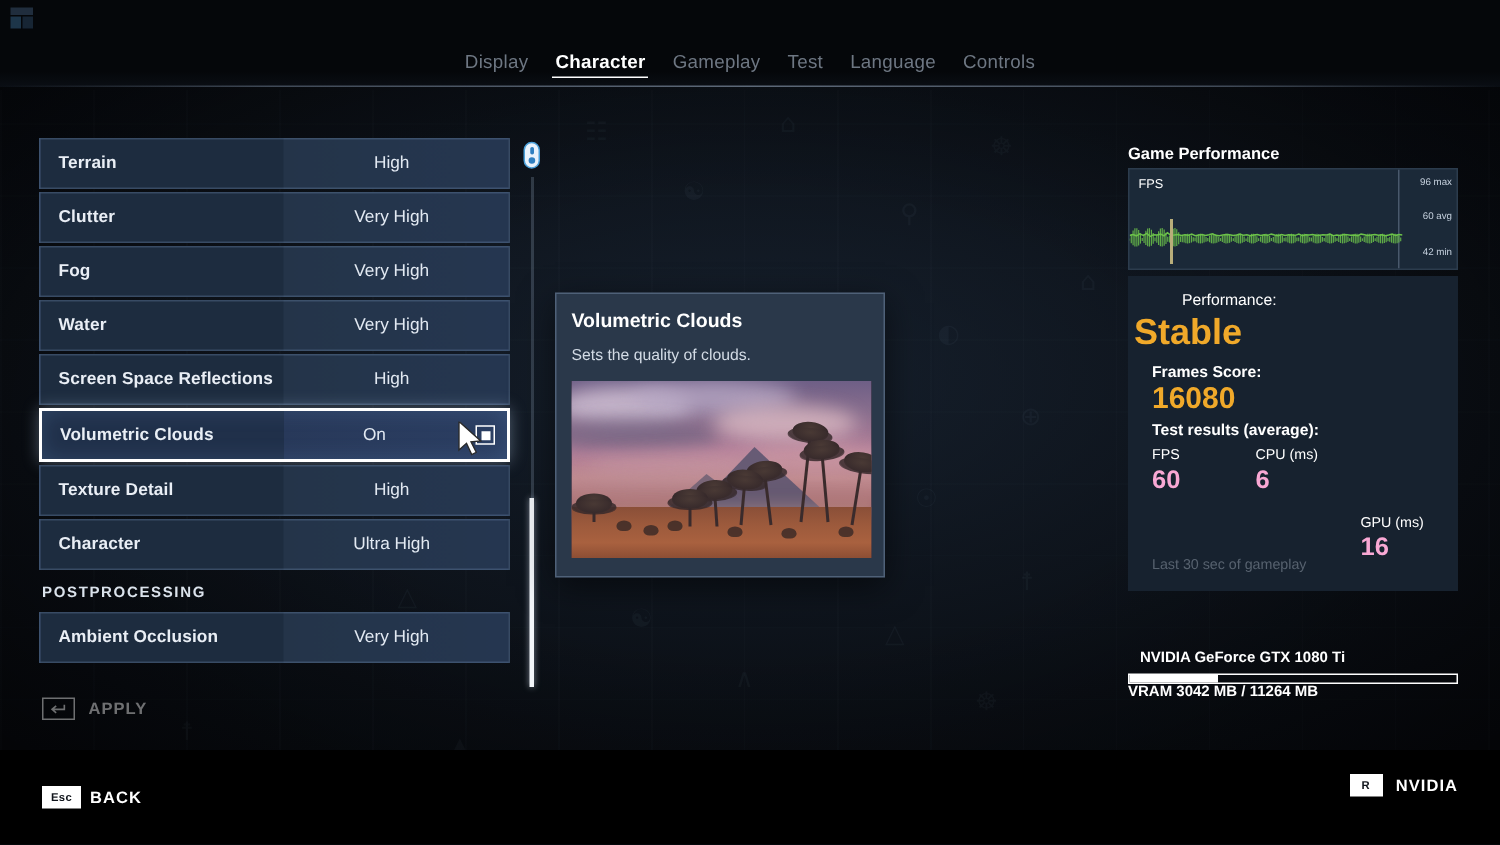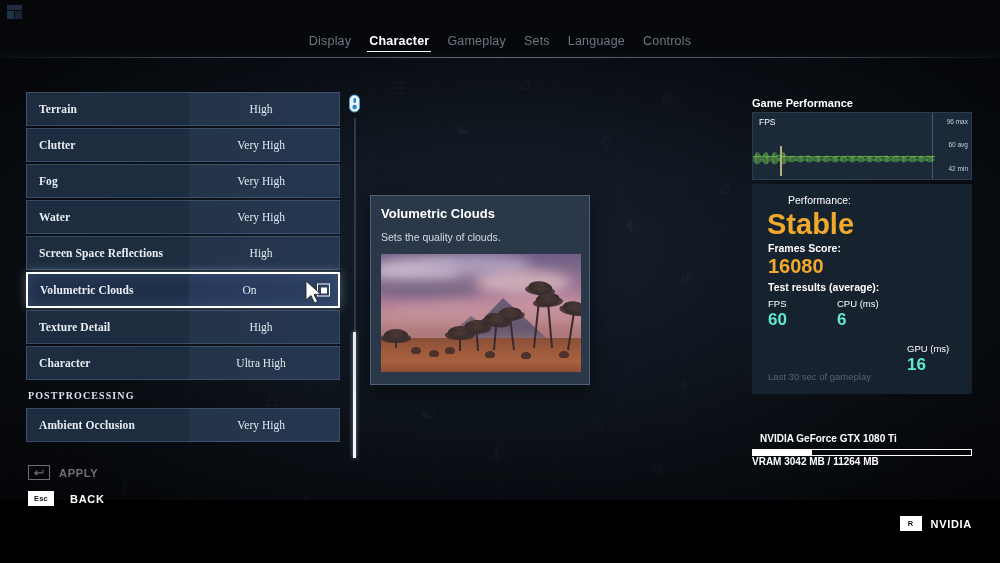--- a/index.html
+++ b/index.html
@@ -100,21 +100,20 @@
     height: 1.5px;
     background: #ffffff;
   }
 
   
   .settings {
     position: absolute;
     left: 26px; top: 92px;
     width: 314px;
     height: 366px;
-    font-family: Liberation Serif, serif;
   }
   .row {
     position: relative;
     height: 34px;
     margin-bottom: 2px;
     display: flex;
     align-items: center;
     background: linear-gradient(90deg, #1d2c3f 0%, #1d2c3f 52%, #243449 52%, #253650 100%);
     border: 1px solid rgba(120,150,185,0.30);
     box-sizing: border-box;
@@ -242,24 +241,24 @@
     letter-spacing: 0.7px;
   }
   .bottom-bar {
     position: absolute;
     left: 0; top: 500px;
     width: 1000px; height: 63px;
     background: #000000;
   }
   .back-btn {
     position: absolute;
-    left: 28px; top: 491px;
+    left: 28px; top: 524px;
     display: flex;
     align-items: center;
-    gap: 16px;
+    gap: 6px;
     cursor: pointer;
   }
   .reset-btn {
     position: absolute;
     right: 28px; top: 516px;
     display: flex;
     align-items: center;
     gap: 9px;
     cursor: pointer;
   }
@@ -421,21 +420,21 @@
   .stat-col { position: absolute; }
   .stat-name {
     font-size: 9.5px;
     color: #ffffff;
     margin-bottom: 1px;
     white-space: nowrap;
   }
   .stat-val {
     font-size: 17px;
     font-weight: bold;
-    color: #5eead4;
+    color: #f9a8d4;
   }
   .perf-foot {
     position: absolute;
     left: 16px; bottom: 12px;
     font-size: 9.5px;
     color: #57626f;
   }
 
   
   .gpu-name {
@@ -502,21 +501,21 @@
       <svg viewBox="0 0 17 17" width="17" height="17">
         <rect x="1" y="1" width="15" height="5" fill="#2a3a4e"></rect>
         <rect x="1" y="7" width="7" height="8" fill="#26455f"></rect>
         <rect x="9" y="7" width="7" height="8" fill="#1d2f42"></rect>
       </svg>
     </div>
     <div class="tabs">
       <div class="tab">Display</div>
       <div class="tab active">Character</div>
       <div class="tab">Gameplay</div>
-      <div class="tab">Sets</div>
+      <div class="tab">Test</div>
       <div class="tab">Language</div>
       <div class="tab">Controls</div>
     </div>
     <div class="topbar-rule"></div>
   </div>
 
   <div class="settings">
     <div class="row">
       <div class="row-label">Terrain</div>
       <div class="row-value">High</div>
@@ -774,21 +773,21 @@
         <line x1="177.1" x2="177.1" y1="42.8" y2="49.3" stroke="#6cc24a" stroke-width="0.8" opacity="0.85"></line>
         <line x1="178.4" x2="178.4" y1="43.2" y2="49.1" stroke="#6cc24a" stroke-width="0.8" opacity="0.85"></line>
         <line x1="179.6" x2="179.6" y1="44.1" y2="48.6" stroke="#6cc24a" stroke-width="0.8" opacity="0.85"></line>
         <line x1="180.8" x2="180.8" y1="45.4" y2="47.9" stroke="#6cc24a" stroke-width="0.8" opacity="0.85"></line>
       </svg>
     <div class="fps-marker"></div>
   </div>
 
   <div class="perf-card">
     <div class="lbl" style="left:16px;top:10px;margin-left:20px;">Performance:</div>
-    <div class="perf-big" style="left:15px;top:24px;font-size:29px;">Stable</div>
+    <div class="perf-big" style="left:4px;top:24px;font-size:24px;">Stable</div>
     <div class="lbl" style="left:16px;top:58px;font-weight:bold;">Frames Score:</div>
     <div class="perf-big" style="left:16px;top:71px;font-size:20px;">16080</div>
     <div class="lbl" style="left:16px;top:97px;font-weight:bold;">Test results (average):</div>
 
     <div class="stat-col" style="left:16px;top:114px;">
       <div class="stat-name">FPS</div>
       <div class="stat-val">60</div>
     </div>
     <div class="stat-col" style="left:85px;top:114px;">
       <div class="stat-name">CPU (ms)</div>

